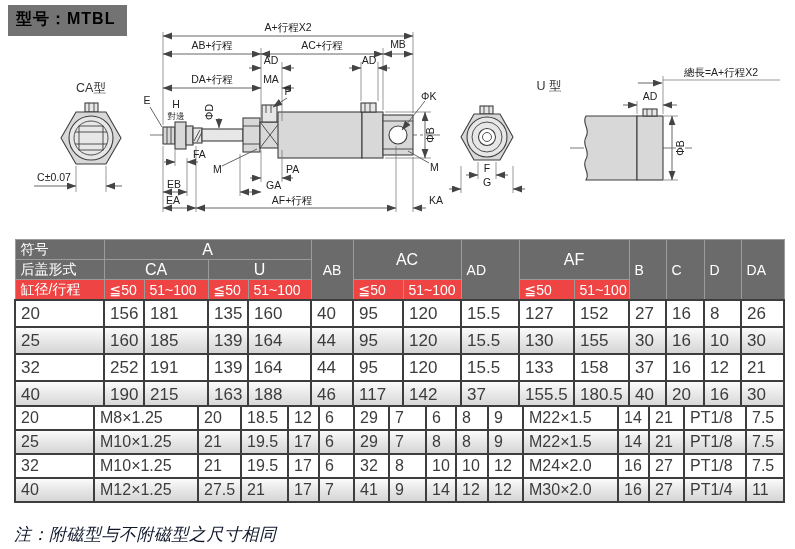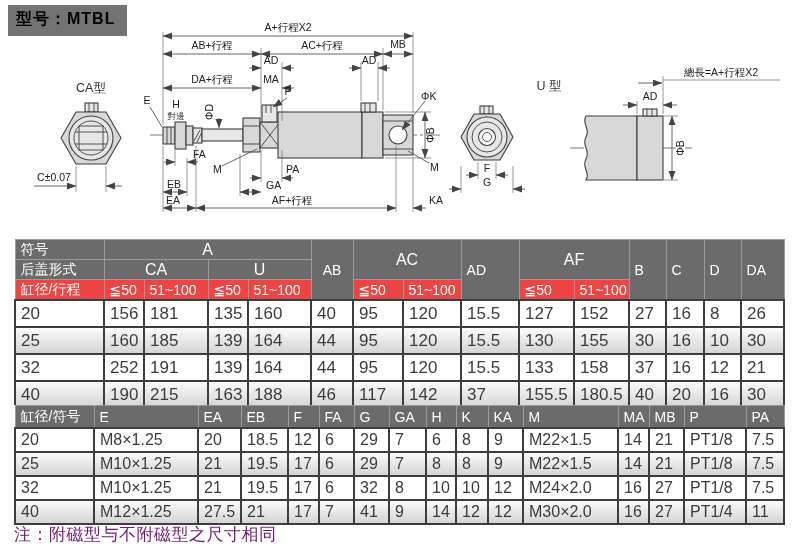--- a/index.html
+++ b/index.html
@@ -24,21 +24,21 @@
   th{background:#6b6b6b;color:#fff;font-weight:normal;font-size:14px;text-align:left;
      padding:0 0 0 5px;border:1px solid #9b9b9b;height:19px;}
   #t1 .r3 th{background:#ef4444;}
   th.ctr{text-align:center;padding:0;}
   th.big{font-size:16px;}
   td{border:2px solid #3d3d3d;font-size:17px;color:#3c3c3c;padding:0 0 0 5px;height:25px;}
   #t2 td{height:22px;font-size:16px;}
   #t2 th{height:21px;}
   tr.even td{background:#fff;}
   tr.odd td{background:linear-gradient(180deg,#fbfbfb 0%,#e9e9e9 45%,#d5d5d5 100%);}
-  #note{position:absolute;left:14px;top:523px;font-size:17px;color:#701a75;letter-spacing:0.5px;}
+  #note{position:absolute;left:14px;top:523px;font-size:17px;color:#0f172a;letter-spacing:0.5px;font-style:italic;}
 </style>
 </head>
 <body>
 
 <div id="screen">
 
   <svg width="795" height="236" viewBox="0 0 795 236">
     <defs>
       <marker id="arr" markerWidth="10" markerHeight="8" refX="9.2" refY="3.5" orient="auto-start-reverse" markerUnits="userSpaceOnUse">
         <path d="M0,0 L9.5,3.5 L0,7 z" fill="#444"></path>
@@ -349,38 +349,20 @@
       <col style="width:30px">
         <col style="width:32px">
         <col style="width:35px">
         <col style="width:95px">
       <col style="width:31px">
         <col style="width:35px">
         <col style="width:62px">
         <col style="width:38px">
     </colgroup>
     <tbody>
-        <tr>
-      <th>缸径/符号</th>
-      <th>E</th>
-      <th>EA</th>
-      <th>EB</th>
-      <th>F</th>
-      <th>FA</th>
-      <th>G</th>
-      <th>GA</th>
-      <th>H</th>
-      <th>K</th>
-      <th>KA</th>
-      <th>M</th>
-      <th>MA</th>
-      <th>MB</th>
-      <th>P</th>
-      <th>PA</th>
-    </tr>
     <tr class="even">
       <td>20</td>
           <td>M8×1.25</td>
           <td>20</td>
           <td>18.5</td>
           <td>12</td>
           <td>6</td>
           <td>29</td>
           <td>7</td>
           <td>6</td>

